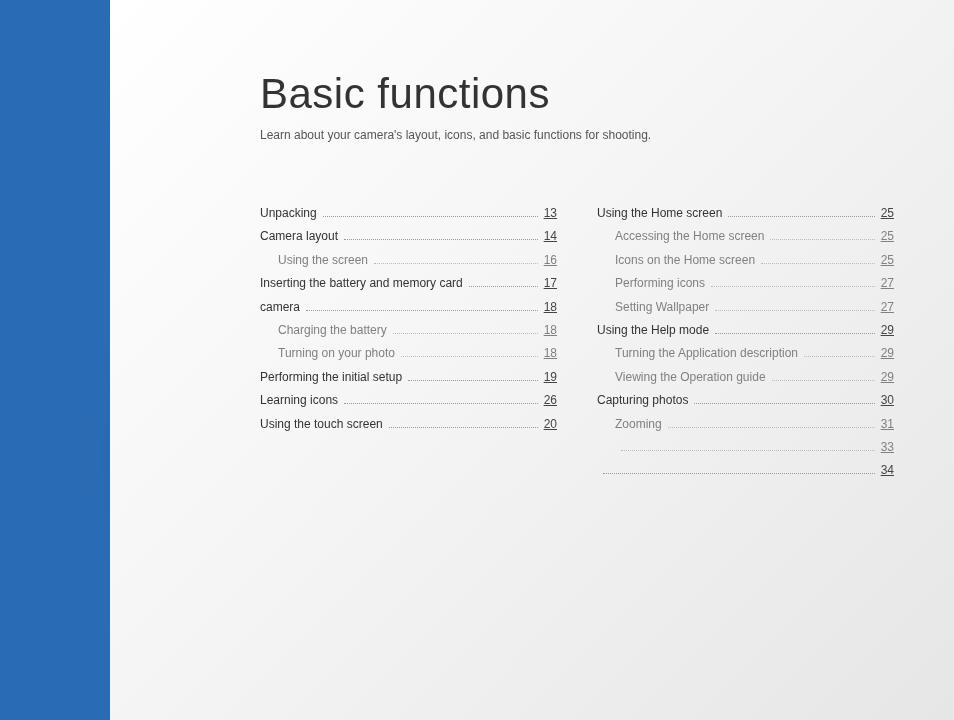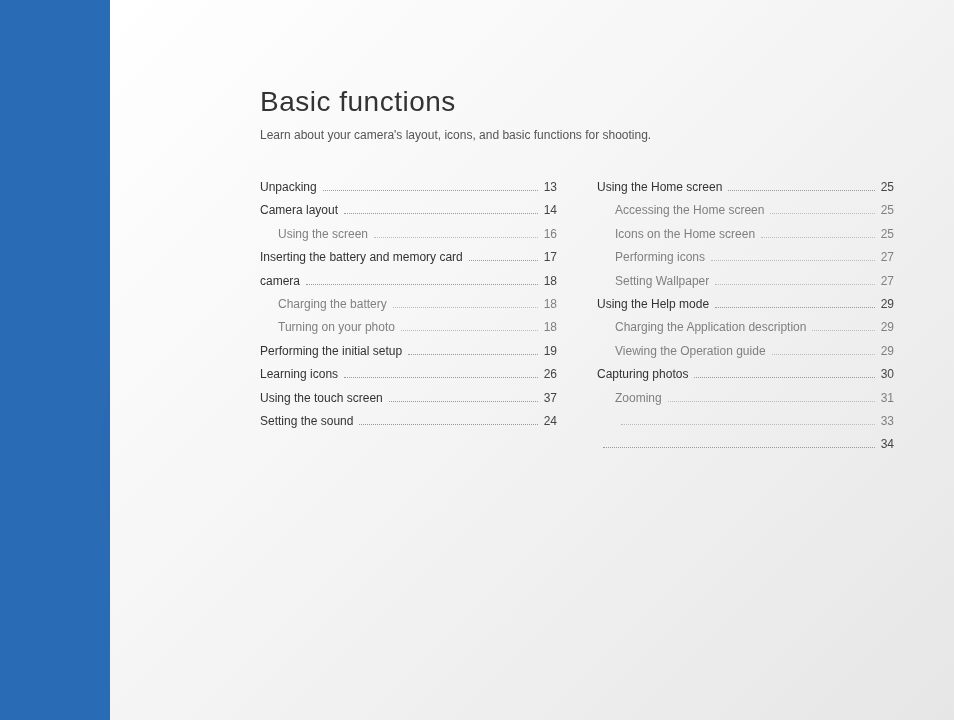--- a/index.html
+++ b/index.html
@@ -17,53 +17,52 @@
 
   .page {
     position: absolute;
     left: 110px; top: 0;
     width: 844px; height: 720px;
     background: linear-gradient(135deg, #ffffff 0%, #f6f6f6 40%, #e6e6e6 100%);
     padding: 70px 60px 40px 150px;
   }
 
   .title {
-    font-size: 28px;
+    font-size: 42px;
     font-weight: 300;
     color: #333;
     letter-spacing: 0.5px;
     margin-bottom: 10px;
     font-family: "Helvetica Neue", Arial, sans-serif;
-    margin-top: 16px;
   }
   .subtitle {
     font-size: 12px;
     color: #555;
-    margin-bottom: 34px;
+    margin-bottom: 60px;
   }
 
   .columns { display: flex; gap: 40px; }
   .col { width: 300px; }
 
   .entry {
     display: flex;
     align-items: baseline;
     font-size: 12px;
     color: #333;
     line-height: 1.95;
     white-space: nowrap;
   }
   .entry .label { flex-shrink: 1; overflow: hidden; }
   .entry .dots {
     flex: 1 1 auto;
     border-bottom: 1px dotted #999;
     margin: 0 6px 3px 6px;
     min-width: 8px;
   }
-  .entry .pg { flex-shrink: 0; color: #444; }
+  .entry .pg { flex-shrink: 0; color: #444; text-decoration: underline; }
 
   .entry.sub { padding-left: 18px; color: #808080; }
   .entry.sub .label { color: #808080; }
   .entry.sub .pg { color: #808080; }
   .entry.sub .dots { border-bottom-color: #bbb; }
 </style>
 </head>
 <body>
 
 <div class="shadow"></div>
@@ -116,26 +115,21 @@
           <span class="pg">19</span>
         </div>
         <div class="entry">
           <span class="label">Learning icons</span>
           <span class="dots"></span>
           <span class="pg">26</span>
         </div>
         <div class="entry">
           <span class="label">Using the touch screen</span>
           <span class="dots"></span>
-          <span class="pg">37</span>
-        </div>
-        <div class="entry">
-          <span class="label">Setting the sound</span>
-          <span class="dots"></span>
-          <span class="pg">24</span>
+          <span class="pg">20</span>
         </div>
       </div>
     <div class="col" id="col-right">
         <div class="entry">
           <span class="label">Using the Home screen</span>
           <span class="dots"></span>
           <span class="pg">25</span>
         </div>
         <div class="entry sub">
           <span class="label">Accessing the Home screen</span>
@@ -156,21 +150,21 @@
           <span class="label">Setting Wallpaper</span>
           <span class="dots"></span>
           <span class="pg">27</span>
         </div>
         <div class="entry">
           <span class="label">Using the Help mode</span>
           <span class="dots"></span>
           <span class="pg">29</span>
         </div>
         <div class="entry sub">
-          <span class="label">Charging the Application description</span>
+          <span class="label">Turning the Application description</span>
           <span class="dots"></span>
           <span class="pg">29</span>
         </div>
         <div class="entry sub">
           <span class="label">Viewing the Operation guide</span>
           <span class="dots"></span>
           <span class="pg">29</span>
         </div>
         <div class="entry">
           <span class="label">Capturing photos</span>

